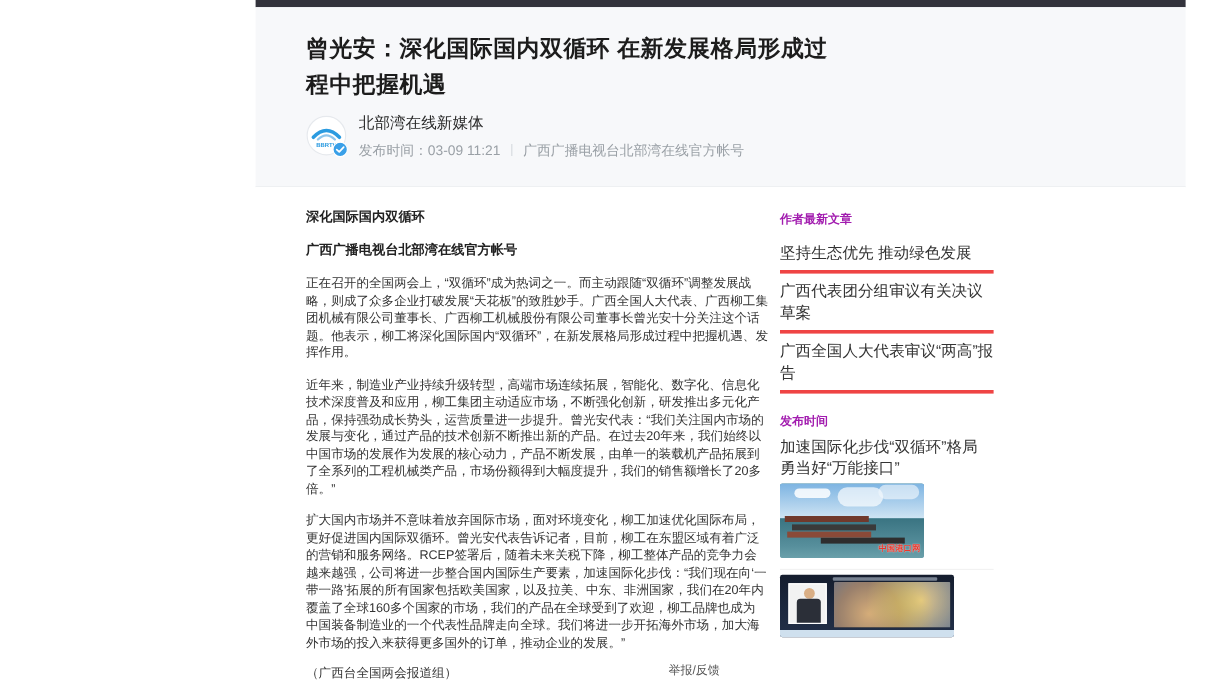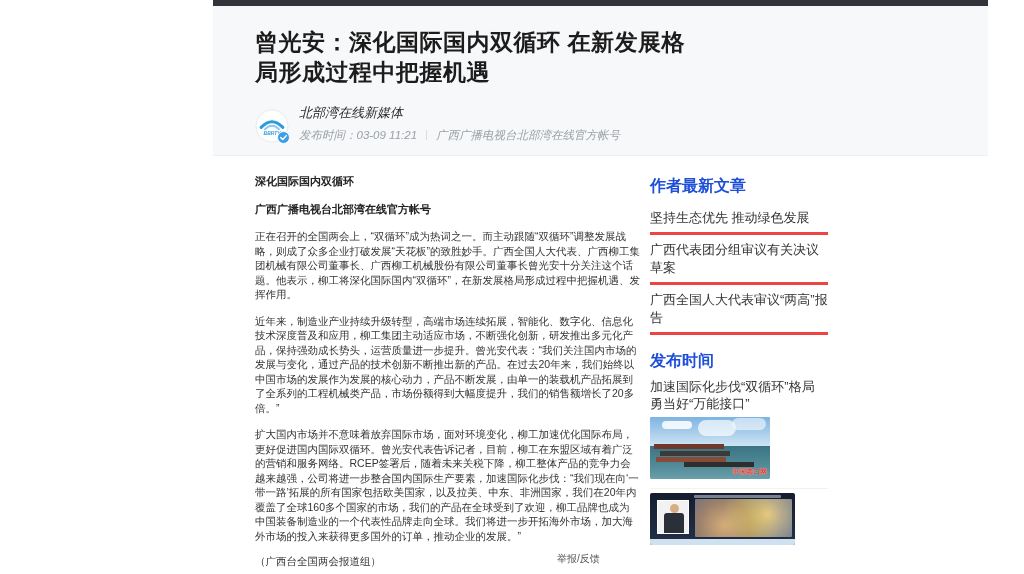--- a/index.html
+++ b/index.html
@@ -4,34 +4,34 @@
 <style>
   html,body{margin:0;padding:0;}
   body{
     width:1024px;height:574px;background:#ffffff;overflow:hidden;
     font-family:"Liberation Sans",sans-serif;
     -webkit-font-smoothing:antialiased;
   }
   .card{position:absolute;left:213px;top:0;width:775px;height:574px;background:#fff;}
   .topbar{height:6px;background:#33333c;}
   .header{background:#f7f8fa;height:150px;box-sizing:border-box;padding:21px 0 0 42px;border-bottom:1px solid #eef0f2;}
-  .title{margin:0;width:448px;font-size:23px;line-height:30px;font-weight:700;color:#1c1c1c;letter-spacing:.5px;}
-  .pub-row{display:flex;margin-top:16px;align-items:flex-end;font-style:italic;}
+  .title{margin:0;width:448px;font-size:19px;line-height:30px;font-weight:700;color:#1c1c1c;letter-spacing:.5px;}
+  .pub-row{display:flex;margin-top:6px;align-items:center;}
   .avatar{position:relative;width:34px;height:34px;flex:0 0 34px;cursor:pointer;}
   .pub-info{margin-left:10px;padding-top:1px;}
   .pub-name{font-size:13px;color:#2a2a2a;font-weight:500;}
   .pub-meta{margin-top:6px;font-size:11.5px;color:#9aa0a6;}
   .pub-meta .sep{display:inline-block;width:1px;height:10px;background:#d8dbe0;margin:0 9px -1px 9px;}
   .body-wrap{display:flex;padding-left:42px;background:#fff;align-items:flex-start;}
   .article{width:385px;padding-top:18px;font-size:10.5px;line-height:14.5px;color:#333;}
   .article .sub{font-size:11px;font-weight:700;color:#222;margin:0 0 13px;}
   .article p{margin:12px 0 11px;}
   .article .credit{margin-top:3px;color:#333;}
   .sidebar{width:178px;margin-left:10px;padding-top:20px;}
-  .sb-head{font-size:16px;font-weight:700;color:#1d4ed8;margin:0 0 6px;}
+  .sb-head{font-size:10px;font-weight:700;color:#a21caf;margin:0 0 6px;}
   .sb-item{font-size:13px;line-height:18px;color:#333;padding:6px 0 5px;border-bottom:3px solid #ef4444;cursor:pointer;}
   .related-sec{margin-top:16px;}
   .rel-title{font-size:13px;line-height:17px;color:#333;margin:5px 0 5px;cursor:pointer;}
   .rel-divider{border-bottom:1px solid #f2f2f2;margin:9px 0 4px;}
   
   .thumb1{position:relative;width:120px;height:62px;overflow:hidden;border-radius:2px;cursor:pointer;background:#4a8ba0;}
   .t1-sky{position:absolute;left:0;top:0;width:100%;height:46%;background:linear-gradient(180deg,#7db4e2 0%,#cfe4f3 100%);}
   .t1-cloud{position:absolute;left:12px;top:4px;width:30px;height:8px;border-radius:8px;background:#fff;opacity:.85;box-shadow:40px 3px 0 4px #ffffffcc,72px -1px 0 2px #ffffffaa;}
   .t1-water{position:absolute;left:0;top:46%;width:100%;height:54%;background:linear-gradient(180deg,#3a7482 0%,#578f9c 70%,#6aa0aa 100%);}
   .t1-containers{position:absolute;left:4px;top:27px;width:70px;height:5px;background:#70392c;box-shadow:6px 7px 0 0 #3a3a3a,2px 13px 0 0 #8a4a38,30px 18px 0 0 #2e2e2e;}

